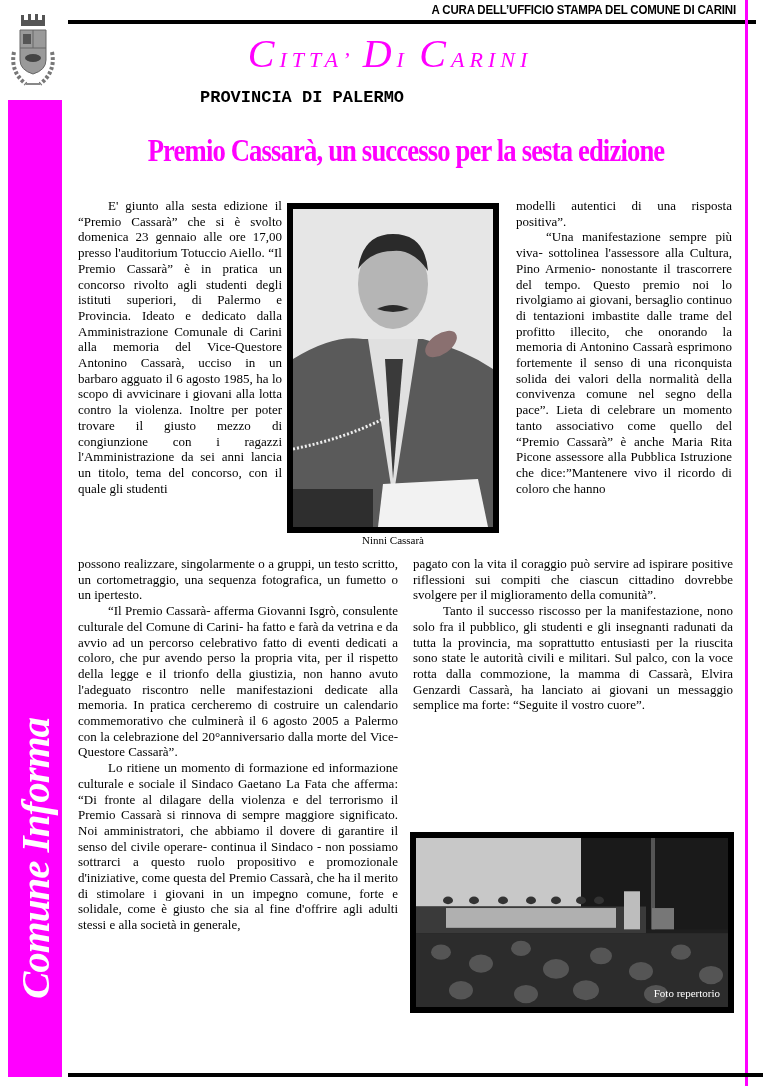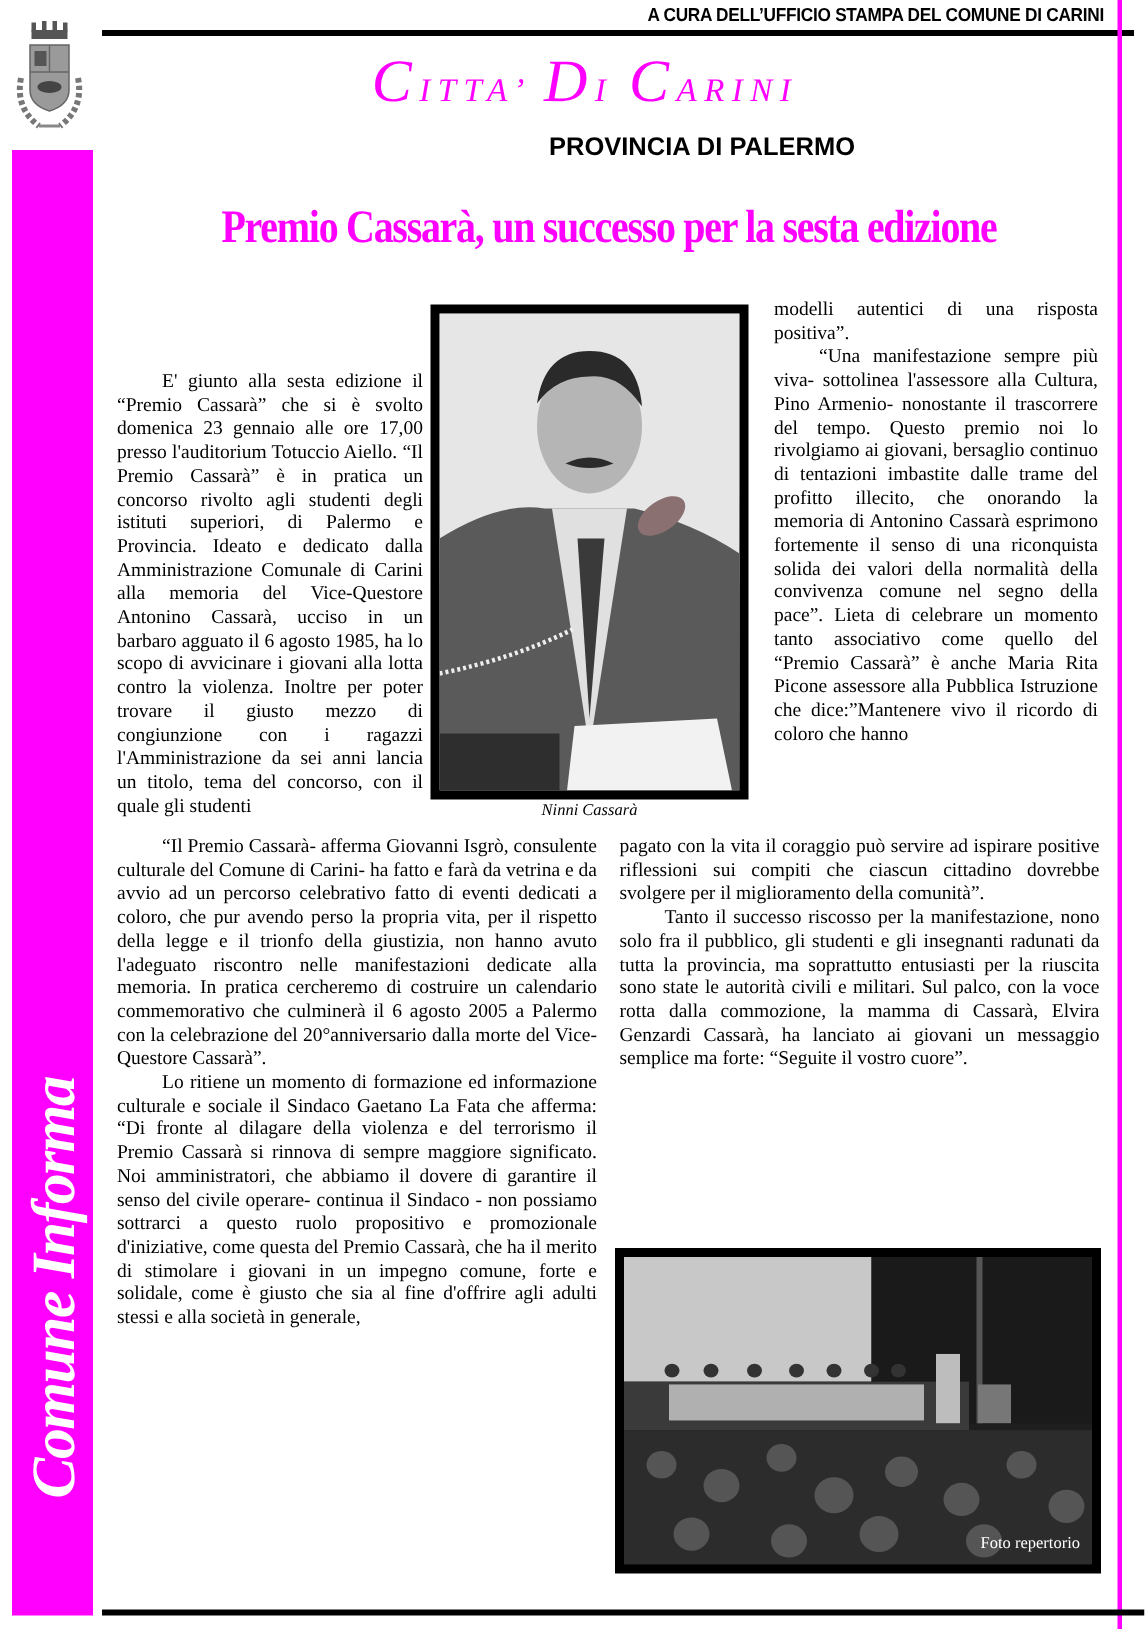--- a/index.html
+++ b/index.html
@@ -5,36 +5,36 @@
   html, body { margin:0; padding:0; background:#ffffff; }
   body { width:763px; height:1086px; position:relative; overflow:hidden; font-family:"Liberation Serif", serif; color:#000; }
   .abs { position:absolute; }
   #kicker { left:380px; top:3px; width:356px; text-align:right; font-family:"Liberation Sans", sans-serif; font-weight:bold; font-size:12.5px; letter-spacing:-0.2px; transform:scaleX(0.92); transform-origin:right top; }
   #top-rule { left:68px; top:20px; width:688px; height:4px; background:#000; }
   #right-rule { left:745px; top:0; width:3px; height:1086px; background:#ff00ff; }
   #bottom-rule { left:68px; top:1073px; width:695px; height:4px; background:#000; }
   #crest { left:4px; top:12px; width:58px; height:80px; }
   #masthead { left:160px; top:30px; width:460px; text-align:center; color:#ff00ff; font-style:italic; font-size:40px; letter-spacing:5px; font-family:"Liberation Serif", serif; white-space:nowrap; }
   #masthead .sc { font-size:22px; }
-  #province { left:200px; top:88px; width:370px; text-align:right; font-family:Liberation Sans, sans-serif; font-weight:bold; font-size:17px; }
+  #province { left:200px; top:88px; width:370px; text-align:left; font-family:Liberation Mono, monospace; font-weight:bold; font-size:17px; }
   #sidebar { left:8px; top:100px; width:54px; height:977px; background:#ff00ff; }
   #sidebar-label { position:absolute; left:50%; bottom:30px; transform-origin:0 0; transform:rotate(-90deg) translate(0,-50%); color:#fff; font-style:italic; font-weight:bold; font-size:41px; white-space:nowrap; font-family:"Liberation Serif", serif; letter-spacing:-1px; }
   #headline { left:70px; top:133px; width:672px; text-align:center; color:#ff00ff; font-weight:bold; font-size:31px; letter-spacing:-1px; transform:scaleX(0.86); transform-origin:center top; white-space:nowrap; }
   .col { font-size:13px; line-height:15.7px; text-align:justify; }
   .col p { margin:0; text-indent:30px; }
   .col p.cont { text-indent:0; }
-  #col1 { left:78px; top:198px; width:204px;margin-top:48px; }
+  #col1 { left:78px; top:198px; width:204px; }
   #col-wide-l { left:78px; top:556px; width:320px; }
   #col3 { left:516px; top:198px; width:216px; }
   #col-wide-r { left:413px; top:556px; width:320px; }
   #portrait { left:287px; top:203px; width:212px; height:330px; background:#000; }
   #portrait .inner { position:absolute; left:6px; top:6px; right:6px; bottom:6px; background:linear-gradient(180deg,#e9e9e9 0%,#dcdcdc 35%,#8a8a8a 60%,#5b5b5b 100%); overflow:hidden; }
   #portrait svg { width:100%; height:100%; display:block; }
-  #portrait-caption { left:287px; top:534px; width:212px; text-align:center; font-style:italic; font-size:11px; }
-  #event-photo { left:410px; top:832px; width:324px; height:217px; background:#000; }
+  #portrait-caption { left:287px; top:534px; width:212px; text-align:center; font-size:11px; }
+  #event-photo { left:410px; top:832px; width:324px; height:181px; background:#000; }
   #event-photo .inner { position:absolute; left:6px; top:6px; right:6px; bottom:6px; overflow:hidden; background:#222; }
   #event-photo svg { width:100%; height:100%; display:block; }
   #event-caption { right:8px; bottom:8px; color:#fff; font-size:11px; }
 </style>
 </head>
 <body>
 
 <div class="abs" id="kicker">A CURA DELL’UFFICIO STAMPA DEL COMUNE DI CARINI</div>
 <div class="abs" id="top-rule"></div>
 <div class="abs" id="right-rule"></div>
@@ -92,20 +92,21 @@
   </div>
 </div>
 <div class="abs" id="portrait-caption">Ninni Cassarà</div>
 
 <div class="abs col" id="col3">
   <p class="cont">modelli autentici di una risposta positiva”.</p>
   <p>“Una manifestazione sempre più viva- sottolinea l'assessore alla Cultura, Pino Armenio- nonostante il trascorrere del tempo. Questo premio noi lo rivolgiamo ai giovani, bersaglio continuo di tentazioni imbastite dalle trame del profitto illecito, che onorando la memoria di Antonino Cassarà esprimono fortemente il senso di una riconquista solida dei valori della normalità della convivenza comune nel segno della pace”. Lieta di celebrare un momento tanto associativo come quello del “Premio Cassarà” è anche Maria Rita Picone assessore alla Pubblica Istruzione che dice:”Mantenere vivo il ricordo di coloro che hanno</p>
 </div>
 
 <div class="abs col" id="col-wide-l">
+  <p class="cont">possono realizzare, singolarmente o a gruppi, un testo scritto, un cortometraggio, una sequenza fotografica, un fumetto o un ipertesto.</p>
   <p>“Il Premio Cassarà- afferma Giovanni Isgrò, consulente culturale del Comune di Carini- ha fatto e farà da vetrina e da avvio ad un percorso celebrativo fatto di eventi dedicati a coloro, che pur avendo perso la propria vita, per il rispetto della legge e il trionfo della giustizia, non hanno avuto l'adeguato riscontro nelle manifestazioni dedicate alla memoria. In pratica cercheremo di costruire un calendario commemorativo che culminerà il 6 agosto 2005 a Palermo con la celebrazione del 20°anniversario dalla morte del Vice- Questore Cassarà”.</p>
   <p>Lo ritiene un momento di formazione ed informazione culturale e sociale il Sindaco Gaetano La Fata che afferma: “Di fronte al dilagare della violenza e del terrorismo il Premio Cassarà si rinnova di sempre maggiore significato. Noi amministratori, che abbiamo il dovere di garantire il senso del civile operare- continua il Sindaco - non possiamo sottrarci a questo ruolo propositivo e promozionale d'iniziative, come questa del Premio Cassarà, che ha il merito di stimolare i giovani in un impegno comune, forte e solidale, come è giusto che sia al fine d'offrire agli adulti stessi e alla società in generale,</p>
 </div>
 
 <div class="abs col" id="col-wide-r">
   <p class="cont">pagato con la vita il coraggio può servire ad ispirare positive riflessioni sui compiti che ciascun cittadino dovrebbe svolgere per il miglioramento della comunità”.</p>
   <p>Tanto il successo riscosso per la manifestazione, nono solo fra il pubblico, gli studenti e gli insegnanti radunati da tutta la provincia, ma soprattutto entusiasti per la riuscita sono state le autorità civili e militari. Sul palco, con la voce rotta dalla commozione, la mamma di Cassarà, Elvira Genzardi Cassarà, ha lanciato ai giovani un messaggio semplice ma forte: “Seguite il vostro cuore”.</p>
 </div>
 
 <div class="abs" id="event-photo">

